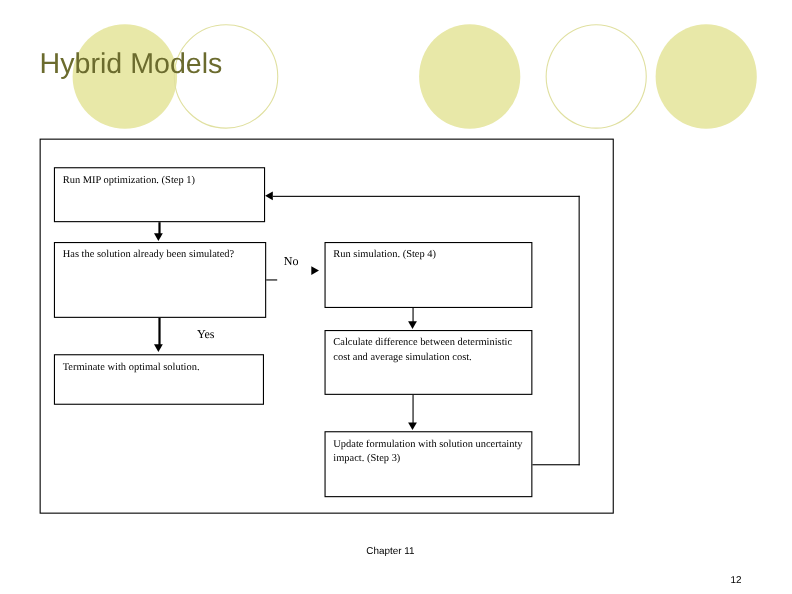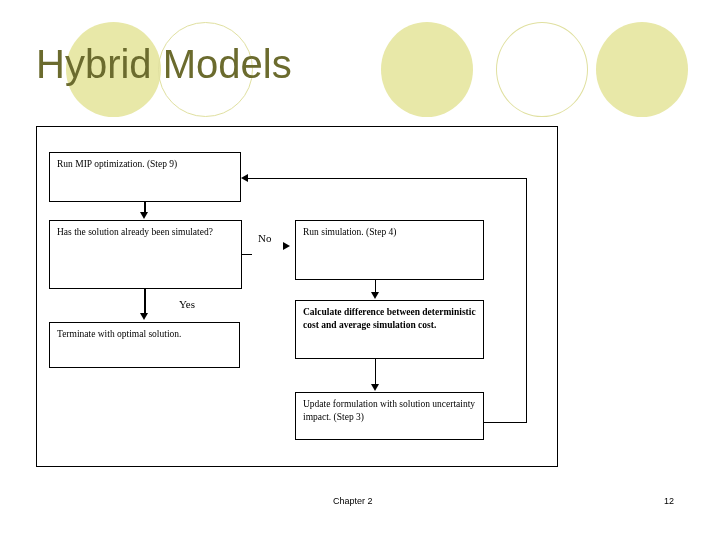--- a/index.html
+++ b/index.html
@@ -32,21 +32,21 @@
     border: 1px solid #e0e0a0;
   }
 
   
   #slide-title {
     position: absolute;
     left: 36px;
     top: 42px;
     width: 400px;
     font-family: "Liberation Sans", "DejaVu Sans", sans-serif;
-    font-size: 40px;
+    font-size: 26px;
     font-weight: normal;
     color: #6b6b2e;
     letter-spacing: 0px;
     white-space: nowrap;
     z-index: 5;
   }
 
   
   #diagram-frame {
     position: absolute;
@@ -113,48 +113,48 @@
 
   
   .footer-text {
     position: absolute;
     font-family: "Liberation Sans", "DejaVu Sans", sans-serif;
     font-size: 9px;
     color: #000000;
     white-space: nowrap;
   }
   #footer-chapter { left: 333px; top: 496px; }
-  #footer-page    { left: 664px; top: 496px; }
+  #footer-page    { left: 664px; top: 522px; }
 </style>
 </head>
 <body>
 
 <div id="slide">
 
   <div class="circle filled" style="left:66px;  top:22px; width:95px;  height:95px;"></div>
   <div class="circle outline" style="left:158px; top:22px; width:95px;  height:95px;"></div>
   <div class="circle filled" style="left:381px; top:22px; width:92px;  height:95px;"></div>
   <div class="circle outline" style="left:496px; top:22px; width:92px;  height:95px;"></div>
   <div class="circle filled" style="left:596px; top:22px; width:92px;  height:95px;"></div>
 
   <div id="slide-title">Hybrid Models</div>
 
   <div id="diagram-frame"></div>
 
-  <div class="flowbox" style="left:49px; top:152px; width:192px; height:50px;">Run MIP optimization. (Step 9)</div>
+  <div class="flowbox" style="left:49px; top:152px; width:192px; height:50px;">Run MIP optimization. (Step 1)</div>
 
   <div class="flowbox" style="left:49px; top:220px; width:193px; height:69px;">Has the solution already been simulated?</div>
 
   <div class="flowbox" style="left:49px; top:322px; width:191px; height:46px;">Terminate with optimal solution.</div>
 
   <div class="flowbox" style="left:295px; top:220px; width:189px; height:60px;">Run simulation. (Step 4)</div>
 
-  <div class="flowbox" style="left:295px; top:300px; width:189px; height:59px;font-weight:bold;">Calculate difference between deterministic cost and average simulation cost.</div>
+  <div class="flowbox" style="left:295px; top:300px; width:189px; height:59px;">Calculate difference between deterministic cost and average simulation cost.</div>
 
-  <div class="flowbox" style="left:295px; top:392px; width:189px; height:48px;">Update formulation with solution uncertainty impact. (Step 3)</div>
+  <div class="flowbox" style="left:295px; top:392px; width:189px; height:60px;">Update formulation with solution uncertainty impact. (Step 3)</div>
 
   <div class="ln ln-v" style="left:144px; top:202px; height:13px;"></div>
   <div class="arrow-down" style="left:140px; top:212px;"></div>
 
   <div class="ln ln-v" style="left:144px; top:289px; height:27px;"></div>
   <div class="arrow-down" style="left:140px; top:313px;"></div>
   <div class="edge-label" style="left:179px; top:298px;">Yes</div>
 
   <div class="ln ln-thin-h" style="left:242px; top:254px; width:10px;"></div>
   <div class="edge-label" style="left:258px; top:232px;text-align:center;">No</div>
@@ -164,16 +164,16 @@
   <div class="arrow-down" style="left:371px; top:292px;"></div>
 
   <div class="ln ln-thin-v" style="left:375px; top:359px; height:26px;"></div>
   <div class="arrow-down" style="left:371px; top:384px;"></div>
 
   <div class="ln ln-thin-h" style="left:484px; top:422px; width:43px;"></div>
   <div class="ln ln-thin-v" style="left:526px; top:178px; height:245px;"></div>
   <div class="ln ln-thin-h" style="left:248px; top:178px; width:279px;"></div>
   <div class="arrow-left" style="left:241px; top:174px;"></div>
 
-  <div class="footer-text" id="footer-chapter">Chapter 2</div>
+  <div class="footer-text" id="footer-chapter">Chapter 11</div>
   <div class="footer-text" id="footer-page">12</div>
 
 </div>
 
 </body></html>

